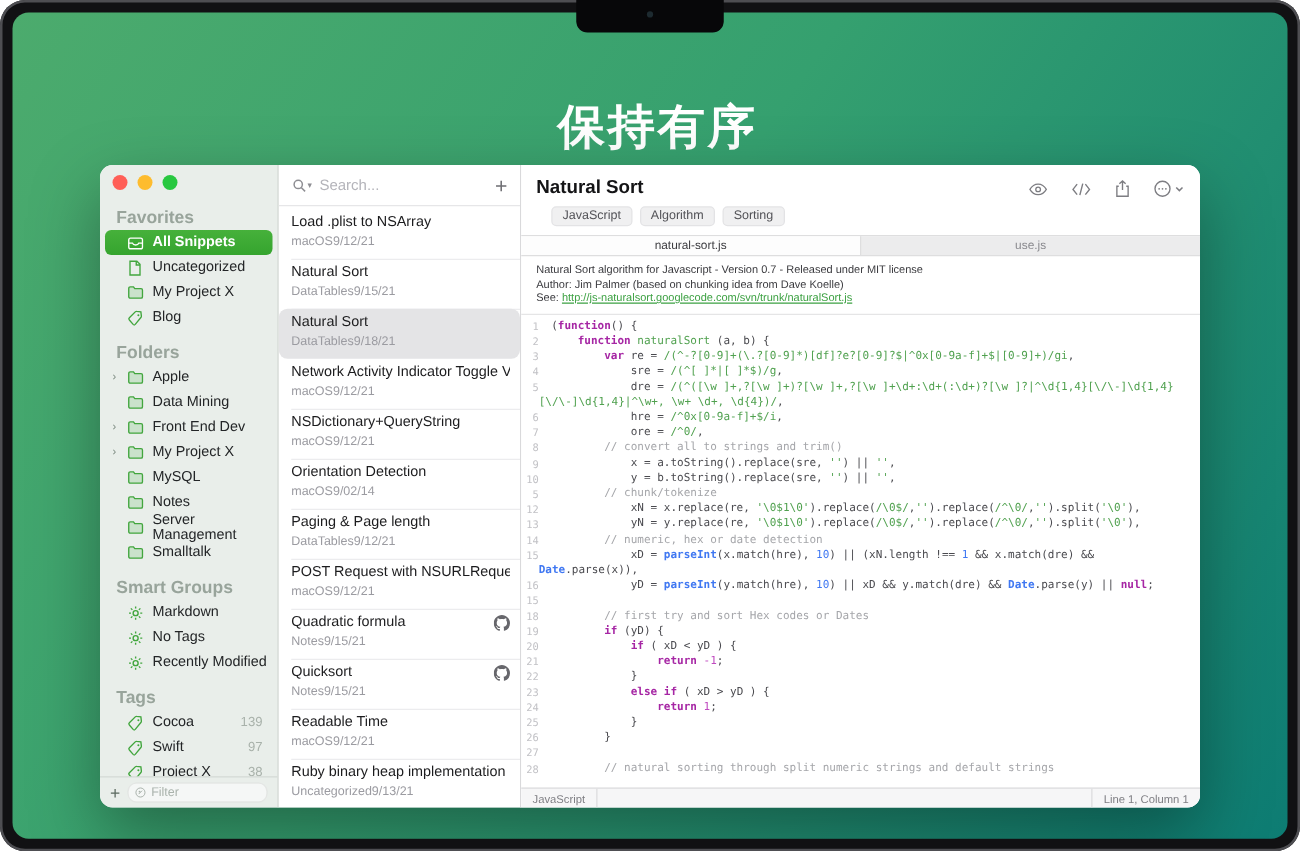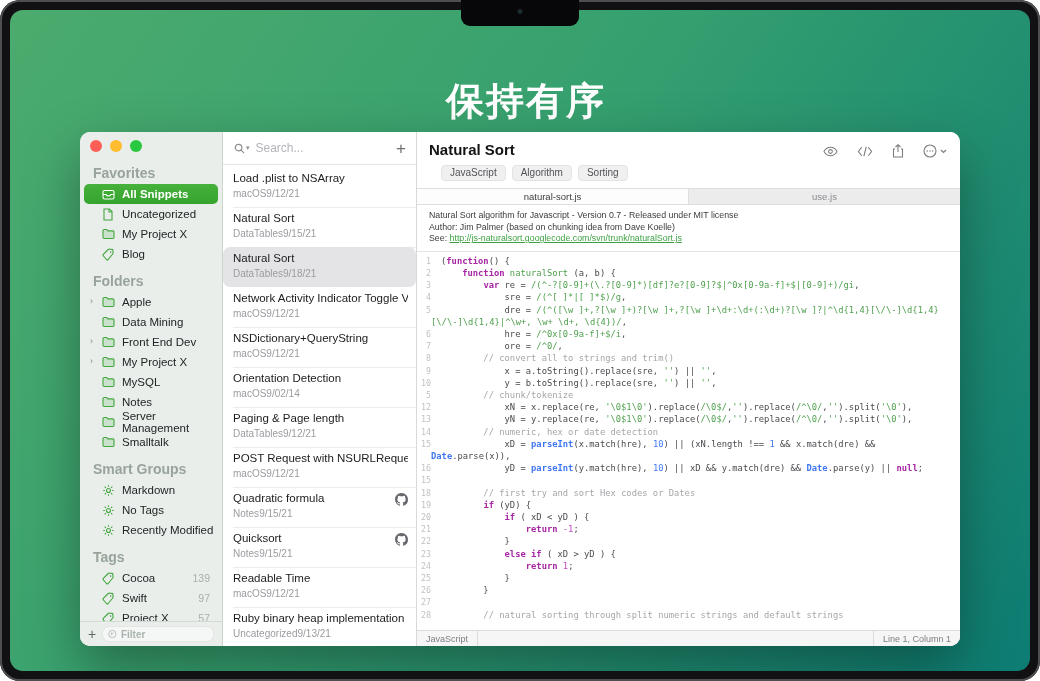--- a/index.html
+++ b/index.html
@@ -32,21 +32,21 @@
   .srow .chev{position:absolute;left:6px;top:4px;width:10px;height:10px;color:#7c8a80;font-size:9px;line-height:10px;}
   .srow .sic{width:13px;height:13px;margin-right:7px;color:#42a63e;flex:0 0 13px;display:inline-flex;}
   .srow.sel{background:linear-gradient(#46b13b,#35a42e);color:#fff;font-weight:700;}
   .srow.sel .sic{color:#fff;}
   .srow .cnt{margin-left:auto;margin-right:8px;font-size:10.5px;color:#a8b1aa;}
   .filter-bar{display:flex;align-items:center;height:25px;border-top:1px solid #d4d9d5;padding:0 8px 0 8px;gap:6px;}
   .fplus{color:#5c6a60;font-size:14px;line-height:14px;font-weight:500;}
   .fpill{flex:1;display:flex;align-items:center;gap:4px;background:rgba(255,255,255,.55);border:1px solid rgba(0,0,0,.07);
     border-radius:7px;height:16px;padding:0 5px;}
   .fpill svg{color:#a9b2ab;}
-  .fpill input{border:0;outline:0;background:transparent;width:100%;font-size:10px;color:#444;padding:0;font-weight:bold;}
+  .fpill input{border:0;outline:0;background:transparent;width:100%;font-size:10px;color:#444;padding:0;}
   .fpill input::placeholder{color:#aab3ac;}
 
   
   .listcol{position:relative;width:194px;flex:0 0 194px;background:#fff;border-right:1px solid #d9d9db;display:flex;flex-direction:column;}
   .searchbar{display:flex;align-items:center;height:33px;padding:0 10px 0 11px;border-bottom:1px solid #e6e6e8;gap:1px;}
   .searchbar .mag{color:#8e8e93;display:inline-flex;}
   .searchbar .schev{color:#8e8e93;font-size:7px;margin-right:3px;}
   .searchbar input{flex:1;border:0;outline:0;font-size:12px;color:#333;background:transparent;min-width:0;}
   .searchbar input::placeholder{color:#b4b4ba;}
   .addbtn{color:#6f6f74;font-size:17px;font-weight:300;line-height:17px;}
@@ -261,21 +261,21 @@
               <span class="cnt">97</span>
             </div>
             <div class="srow">
               <span class="sic">
                 <svg width="13" height="13" viewBox="0 0 13 13" fill="none" stroke="currentColor" stroke-width="1.1">
                   <path d="M1.5 6.2 6.2 1.5c.3-.3.7-.5 1.1-.4l3.4.4.4 3.4c0 .4-.1.8-.4 1.1L6.2 11.5c-.5.5-1.2.5-1.7 0L1.5 8c-.5-.5-.5-1.3 0-1.8z" transform="rotate(0 6 6)"></path>
                   <circle cx="8.7" cy="4.1" r=".8" fill="currentColor" stroke="none"></circle>
                 </svg>
               </span>
               <span>Project X</span>
-              <span class="cnt">57</span>
+              <span class="cnt">38</span>
             </div>
             <div class="srow">
               <span class="sic">
                 <svg width="13" height="13" viewBox="0 0 13 13" fill="none" stroke="currentColor" stroke-width="1.1">
                   <path d="M1.5 6.2 6.2 1.5c.3-.3.7-.5 1.1-.4l3.4.4.4 3.4c0 .4-.1.8-.4 1.1L6.2 11.5c-.5.5-1.2.5-1.7 0L1.5 8c-.5-.5-.5-1.3 0-1.8z" transform="rotate(0 6 6)"></path>
                   <circle cx="8.7" cy="4.1" r=".8" fill="currentColor" stroke="none"></circle>
                 </svg>
               </span>
               <span>Blog</span>
               <span class="cnt">47</span>

